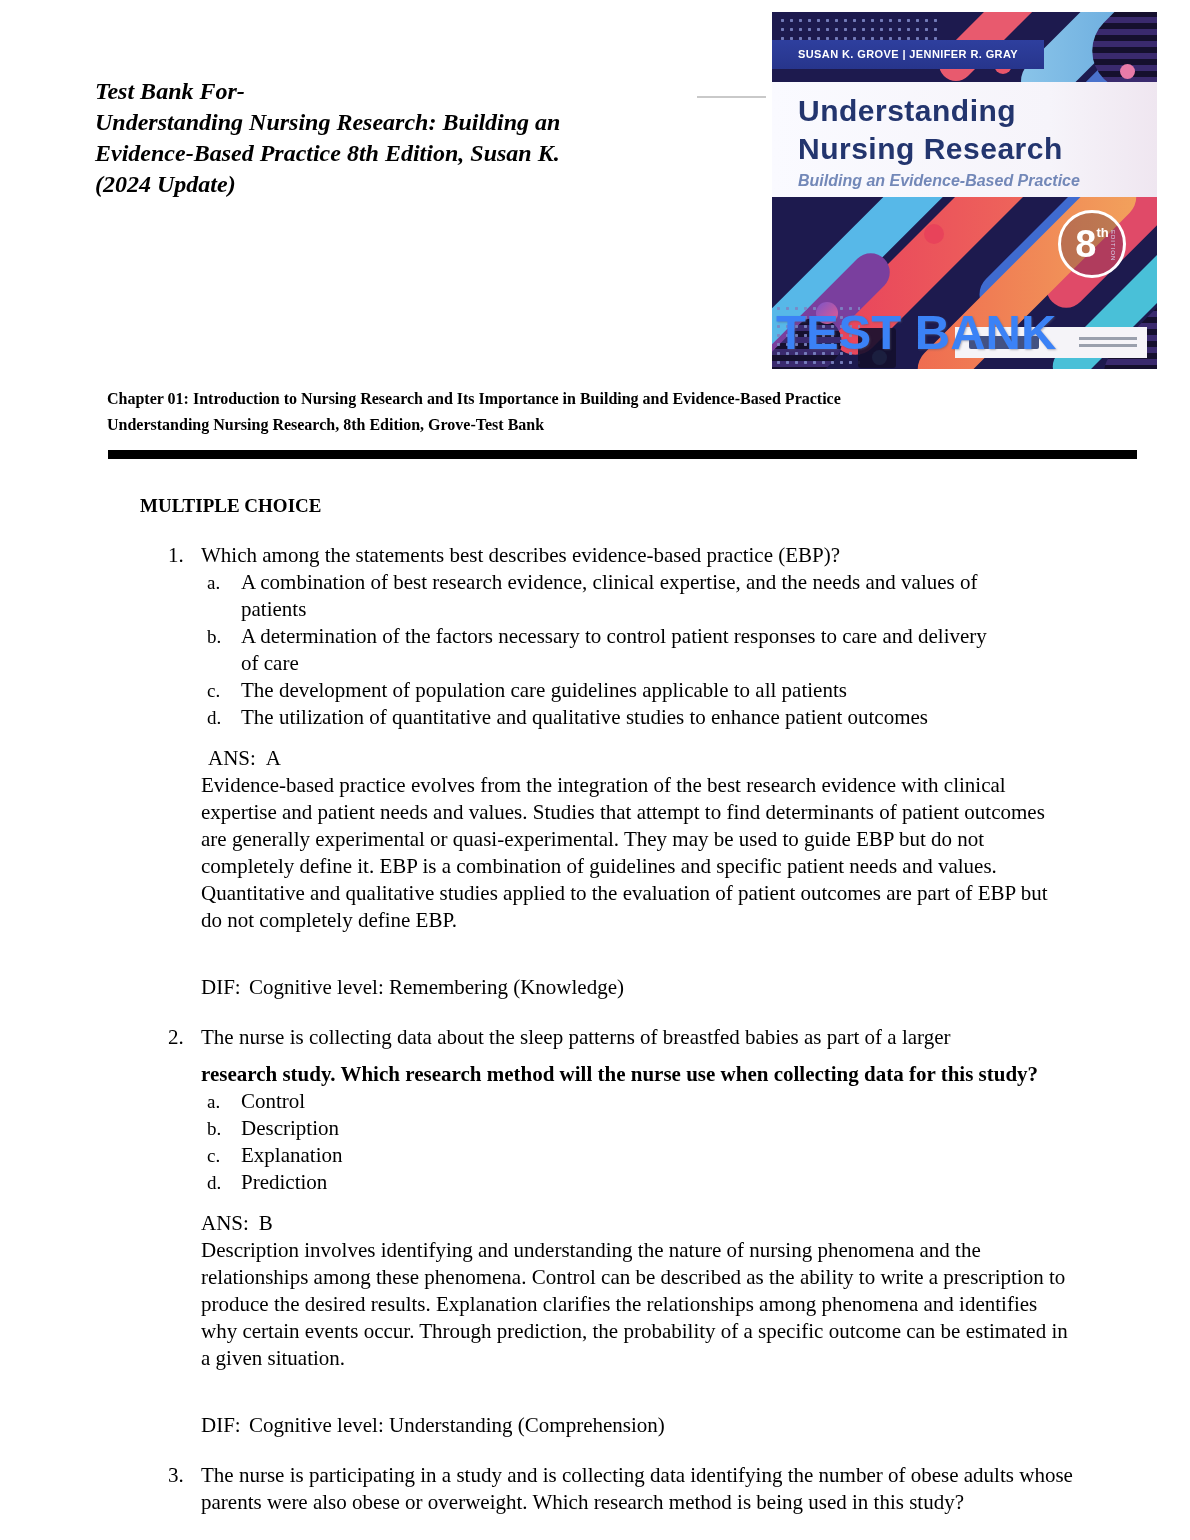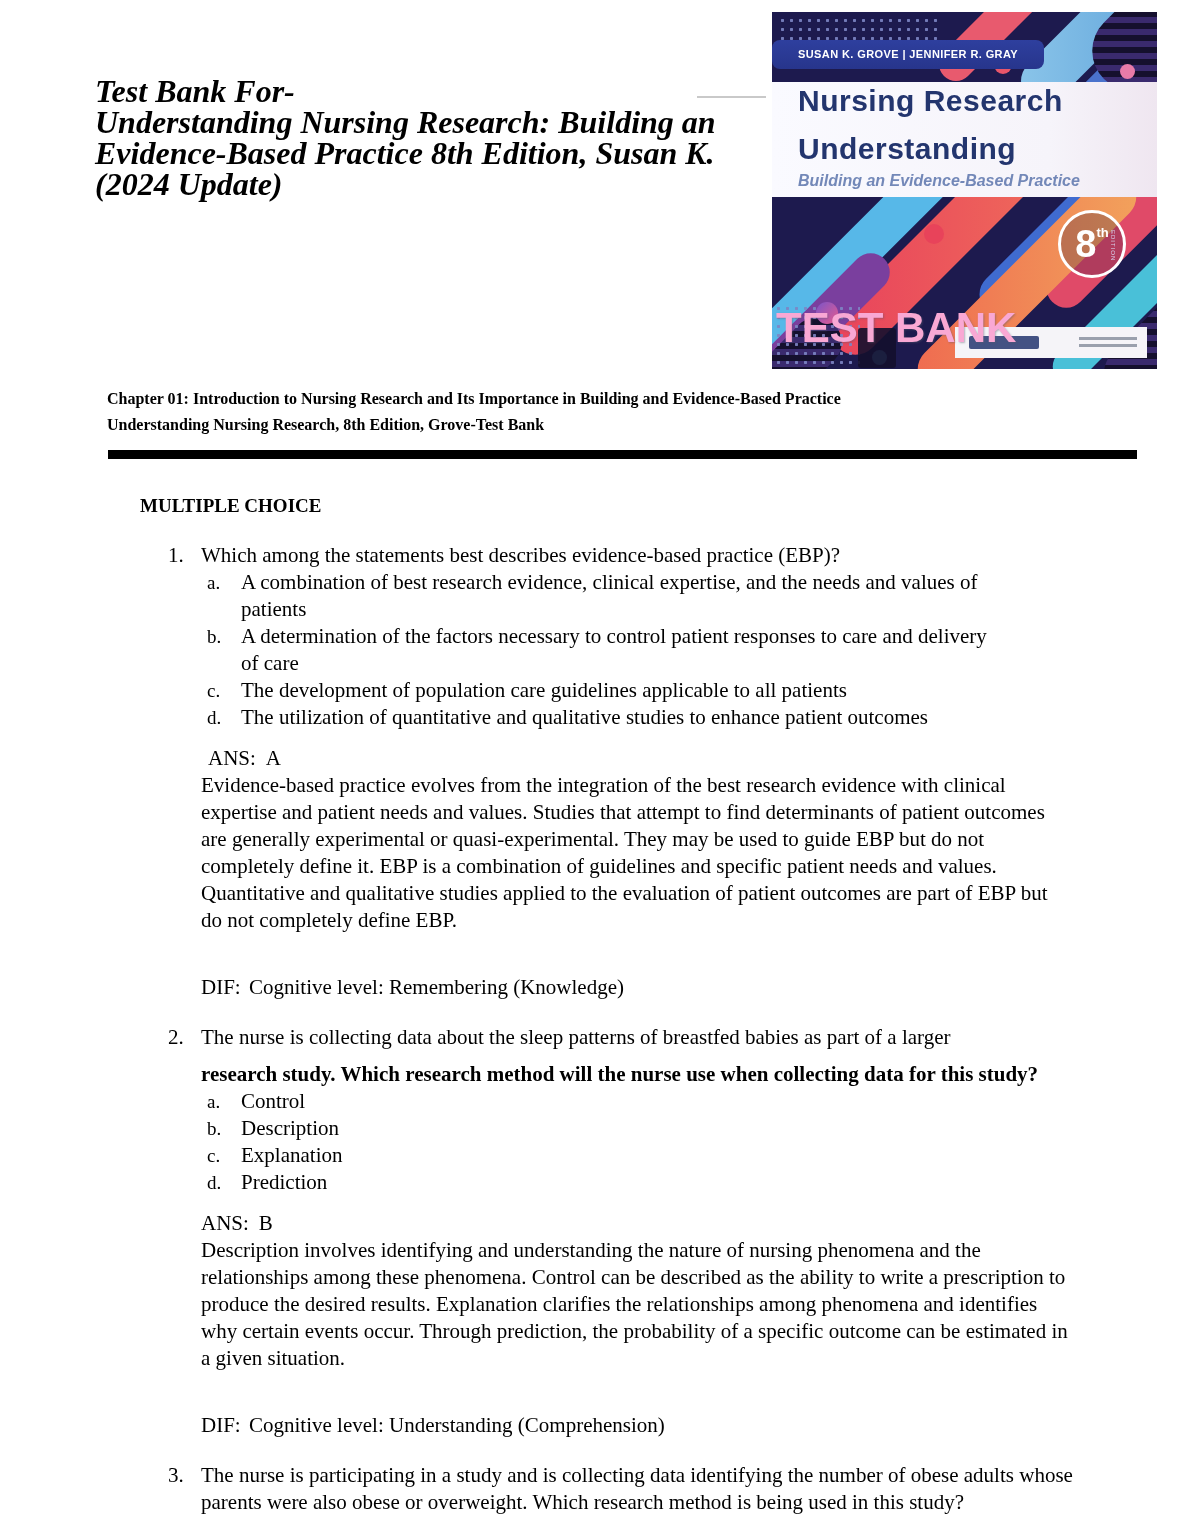--- a/index.html
+++ b/index.html
@@ -3,21 +3,21 @@
 <meta charset="utf-8">
 <style>
   html,body{margin:0;padding:0;}
   body{
     width:1190px;height:1540px;position:relative;background:#ffffff;
     font-family:"Liberation Serif",serif;color:#000;overflow:hidden;
   }
   
   .doc-title{
     position:absolute;left:95px;top:76px;
-    font-size:32px;font-weight:bold;font-style:italic;line-height:31px;white-space:nowrap;
+    font-size:24px;font-weight:bold;font-style:italic;line-height:31px;white-space:nowrap;
   }
   .side-line{position:absolute;left:697px;top:96px;width:69px;height:2px;background:#c9c9c9;}
 
   
   .cover{position:absolute;left:772px;top:12px;width:385px;height:357px;background:#1d1a4e;overflow:hidden;}
   .pill{position:absolute;border-radius:999px;transform:rotate(-45deg);z-index:1;}
   .p1{left:225px;top:-12px;width:210px;height:46px;background:linear-gradient(135deg,#8cc6ea,#5a9fd8);}
   .p2{left:150px;top:-6px;width:150px;height:34px;background:#e85a6e;}
   .p3{left:295px;top:30px;width:130px;height:30px;background:#4a72cc;}
   .p4{left:-70px;top:225px;width:300px;height:42px;background:#57b8e8;}
@@ -37,21 +37,21 @@
   .c2{left:348px;top:52px;width:15px;height:15px;background:#e87ba8;}
   .c3{left:152px;top:212px;width:20px;height:20px;background:#e8435a;}
   .c4{left:44px;top:290px;width:22px;height:22px;background:linear-gradient(135deg,#7a55c8,#e85a8e);}
   .c5{left:298px;top:330px;width:16px;height:16px;background:#e87ba8;}
   .c6{left:100px;top:338px;width:15px;height:15px;background:#5aa8e0;}
   .dots{position:absolute;z-index:2;opacity:.9;
     background-image:radial-gradient(circle,#7d85c4 1.4px,transparent 1.5px);background-size:9px 9px;}
   .dots-a{left:6px;top:4px;width:160px;height:52px;}
   .dots-b{left:2px;top:292px;width:86px;height:64px;}
   .authors-band{position:absolute;left:0;top:28px;width:272px;height:29px;z-index:4;
-    background:linear-gradient(#2e3f9e,#27358c);border-radius:8px;}
+    background:linear-gradient(#2e3f9e,#27358c);}
   .authors-band span{display:block;font-family:"Liberation Sans",sans-serif;font-size:11px;font-weight:bold;
     color:#fff;letter-spacing:.4px;line-height:29px;padding-left:26px;white-space:nowrap;}
   .title-band{position:absolute;left:0;top:70px;width:100%;height:115px;z-index:4;
     background:linear-gradient(90deg,#fafaff 0%,#f6f4fa 72%,#efe6f0 100%);}
   .cover-title{font-family:"Liberation Sans",sans-serif;font-weight:bold;color:#23356e;
     font-size:30px;line-height:38px;margin-left:26px;letter-spacing:.5px;white-space:nowrap;}
   .cover-title.first{padding-top:10px;}
   .cover-subtitle{font-family:"Liberation Sans",sans-serif;font-weight:bold;font-style:italic;
     color:#7388b8;font-size:16px;margin-left:26px;margin-top:4px;white-space:nowrap;}
   .badge{position:absolute;left:286px;top:198px;width:62px;height:62px;border:3px solid #fff;border-radius:50%;
@@ -61,21 +61,21 @@
     position:relative;top:-12px;}
   .ed-word{position:absolute;right:7px;top:17px;writing-mode:vertical-rl;font-size:6px;color:#d8d2ee;
     font-family:"Liberation Sans",sans-serif;letter-spacing:1px;}
   .pub-band{position:absolute;left:183px;top:315px;width:192px;height:31px;background:#f5f4f8;z-index:5;}
   .pub-mark{margin:9px 0 0 14px;width:70px;height:13px;background:#23356e;opacity:.85;border-radius:2px;}
   .pub-lines{position:absolute;right:10px;top:10px;width:58px;height:3px;background:#9aa0ad;
     box-shadow:0 7px 0 #9aa0ad;}
   .els-logo{position:absolute;left:86px;top:316px;width:38px;height:40px;background:#14102e;
     z-index:3;border-radius:3px;opacity:.9;}
   .watermark{position:absolute;left:4px;top:292px;z-index:8;font-family:"Liberation Sans",sans-serif;
-    font-weight:bold;font-size:42px;color:#f9a8d4;white-space:nowrap;
+    font-weight:bold;font-size:49px;color:#3b82f6;white-space:nowrap;
     text-shadow:1px 1px 2px rgba(90,90,110,.45);}
 
   
   .chapter-header{position:absolute;left:107px;top:386px;font-weight:bold;font-size:16px;line-height:26px;white-space:nowrap;}
   .black-rule{position:absolute;left:108px;top:450px;width:1029px;height:9px;background:#000;}
 
   
   .content{position:absolute;left:0;top:494px;width:1096px;font-size:21px;line-height:27px;}
   .mc-heading{margin-left:140px;font-weight:bold;font-size:19px;line-height:24px;}
   .question{margin-top:24px;}
@@ -128,22 +128,22 @@
   <div class="circle c3"></div>
   <div class="circle c4"></div>
   <div class="circle c5"></div>
   <div class="circle c6"></div>
 
   <div class="authors-band">
     <span>SUSAN K. GROVE | JENNIFER R. GRAY</span>
   </div>
 
   <div class="title-band">
+    <div class="cover-title first">Understanding</div>
     <div class="cover-title">Nursing Research</div>
-    <div class="cover-title first">Understanding</div>
     <div class="cover-subtitle">Building an Evidence-Based Practice</div>
   </div>
 
   <div class="badge">
     <span class="ed-num">8</span>
     <span class="ed-sup">th</span>
     <span class="ed-word">EDITION</span>
   </div>
 
   <div class="els-logo"></div>

